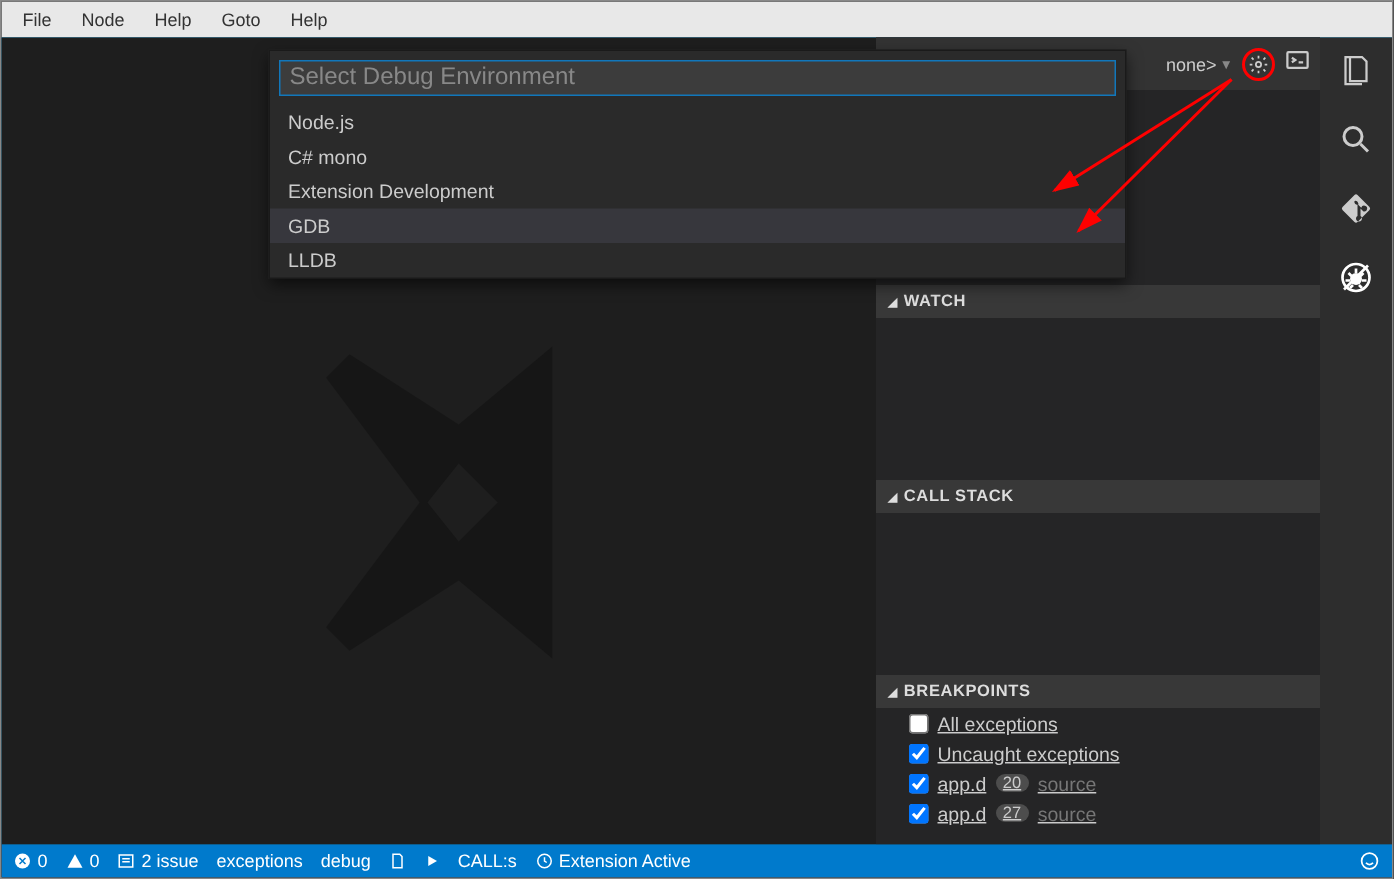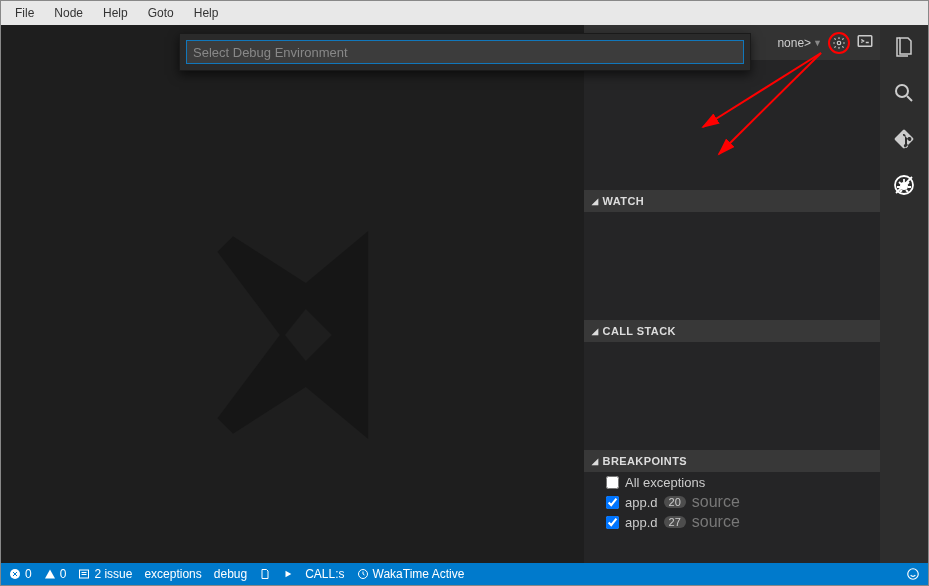--- a/index.html
+++ b/index.html
@@ -17,26 +17,26 @@
 .config-dd { color: #ccc; font-size: 12px; display:flex; align-items:center; gap:2px;}
 .gear-circle { width: 22px; height: 22px; border: 2px solid #ff0000; border-radius: 50%; display: flex; align-items: center; justify-content: center; }
 .gear-circle svg { width: 14px; height: 14px; }
 .console-icon svg { width: 18px; height: 18px; }
 .panel-section { color: #ccc; }
 .panel-section-header { height: 22px; background: #383838; display: flex; align-items: center; padding: 0 8px; font-size: 11px; font-weight: 600; letter-spacing: .4px; color: #ddd; gap: 4px; }
 .twisty { font-size: 8px; }
 .panel-body { min-height: 20px; }
 .watch-body { height: 108px; }
 .callstack-body { height: 108px; }
-.bp-row { display: flex; align-items: center; padding: 2px 8px 2px 22px; font-size: 13px; color: #ccc; gap: 6px; height:20px;}
+.bp-row { display: flex; align-items: center; padding: 2px 8px 2px 22px; font-size: 13px; color: #ccc; gap: 6px; height:20px;text-decoration:underline;}
 .bp-row input[type=checkbox]{ width:13px; height:13px; }
 .ln-badge { background: #4d4d4d; color: #ccc; border-radius: 6px; padding: 0 5px; font-size: 11px; }
-.src-label { color: #777; font-size: 16px; }
+.src-label { color: #777; font-size: 13px; }
 .quickpick { position: absolute; left: 178px; top: 32px; width: 572px; background: #2a2a2a; border: 1px solid #1a1a1a; box-shadow: 0 4px 10px rgba(0,0,0,.6); z-index: 50; }
-.quickpick-input { width: calc(100% - 12px); margin: 6px; height: 24px; background: #3c3c3c; border: 1px solid #1177bb; color: #ccc; padding: 0 6px; font-size: 13px; outline: none; }
+.quickpick-input { width: calc(100% - 12px); margin: 6px; height: 24px; background: #3c3c3c; border: 1px solid #1177bb; color: #ccc; padding: 0 6px; font-size: 16px; outline: none; }
 .quickpick-input::placeholder { color: #888; }
 .qp-item { padding: 4px 12px; font-size: 13px; color: #ccc; cursor: pointer; }
 .qp-item.hover { background: #37373d; }
 .statusbar { position: absolute; left: 0; right: 0; bottom: 0; height: 22px; background: #007acc; display: flex; align-items: center; color: #fff; font-size: 12px; padding: 0 8px; gap: 12px; }
 .statusbar .sb-item { display: flex; align-items: center; gap: 4px; cursor: pointer; }
 .sb-right { margin-left: auto; }
 svg.arrow { position: absolute; pointer-events: none; z-index: 60; }
 </style>
 </head>
 <body>
@@ -101,20 +101,24 @@
         <span class="twisty">◢</span>
         <span>BREAKPOINTS</span>
       </div>
       <div class="panel-body">
         <div class="bp-row">
           <input type="checkbox" style="">
           <span>All exceptions</span>
         </div>
         <div class="bp-row">
           <input type="checkbox" checked="" style="">
+          <span>Uncaught exceptions</span>
+        </div>
+        <div class="bp-row">
+          <input type="checkbox" checked="" style="">
           <span>app.d</span>
           <span class="ln-badge">20</span>
           <span class="src-label">source</span>
         </div>
         <div class="bp-row">
           <input type="checkbox" checked="" style="">
           <span>app.d</span>
           <span class="ln-badge">27</span>
           <span class="src-label">source</span>
         </div>
@@ -146,20 +150,27 @@
           <circle cx="12" cy="13" r="4" fill="#fff" stroke="none"></circle>
           <path d="M12 6v3M7 9l2 2M17 9l-2 2M5 14h3M16 14h3M8 19l2-2M16 19l-2-2"></path>
           <line x1="4" y1="20" x2="20" y2="4"></line>
         </svg>
     </div>
   </div>
 </div>
 
 <div class="quickpick">
   <input class="quickpick-input" placeholder="Select Debug Environment" style="">
+  <div id="qp-list">
+      <div class="qp-item">Node.js</div>
+      <div class="qp-item">C# mono</div>
+      <div class="qp-item">Extension Development</div>
+      <div class="qp-item hover">GDB</div>
+      <div class="qp-item">LLDB</div>
+    </div>
 </div>
 
 <svg class="arrow" style="left:0;top:0;width:929px;height:586px;">
   <defs>
       <marker id="ah" markerWidth="10" markerHeight="10" refX="8" refY="3" orient="auto">
         <path d="M0,0 L0,6 L9,3 z" fill="#ff0000"></path>
       </marker>
     </defs>
   <line x1="820" y1="52" x2="702" y2="126" stroke="#ff0000" stroke-width="2" marker-end="url(#ah)"></line>
   <line x1="820" y1="52" x2="718" y2="153" stroke="#ff0000" stroke-width="2" marker-end="url(#ah)"></line>
@@ -197,21 +208,21 @@
     <svg width="10" height="10" viewBox="0 0 24 24" fill="#fff">
         <path d="M6 4l14 8-14 8z"></path>
       </svg>
   </div>
   <div class="sb-item">CALL:s</div>
   <div class="sb-item">
     <svg width="12" height="12" viewBox="0 0 24 24" fill="none" stroke="#fff" stroke-width="2">
         <circle cx="12" cy="12" r="9"></circle>
         <path d="M12 7v5l3 2"></path>
       </svg>
-    <span>WakaTime Active</span>
+    <span>Extension Active</span>
   </div>
   <div class="sb-item sb-right">
     <svg width="14" height="14" viewBox="0 0 24 24" fill="none" stroke="#fff" stroke-width="2">
         <circle cx="12" cy="12" r="9"></circle>
         <path d="M8 14s1.5 2 4 2 4-2 4-2M9 9h.01M15 9h.01"></path>
       </svg>
   </div>
 </div>
 
 </body></html>

